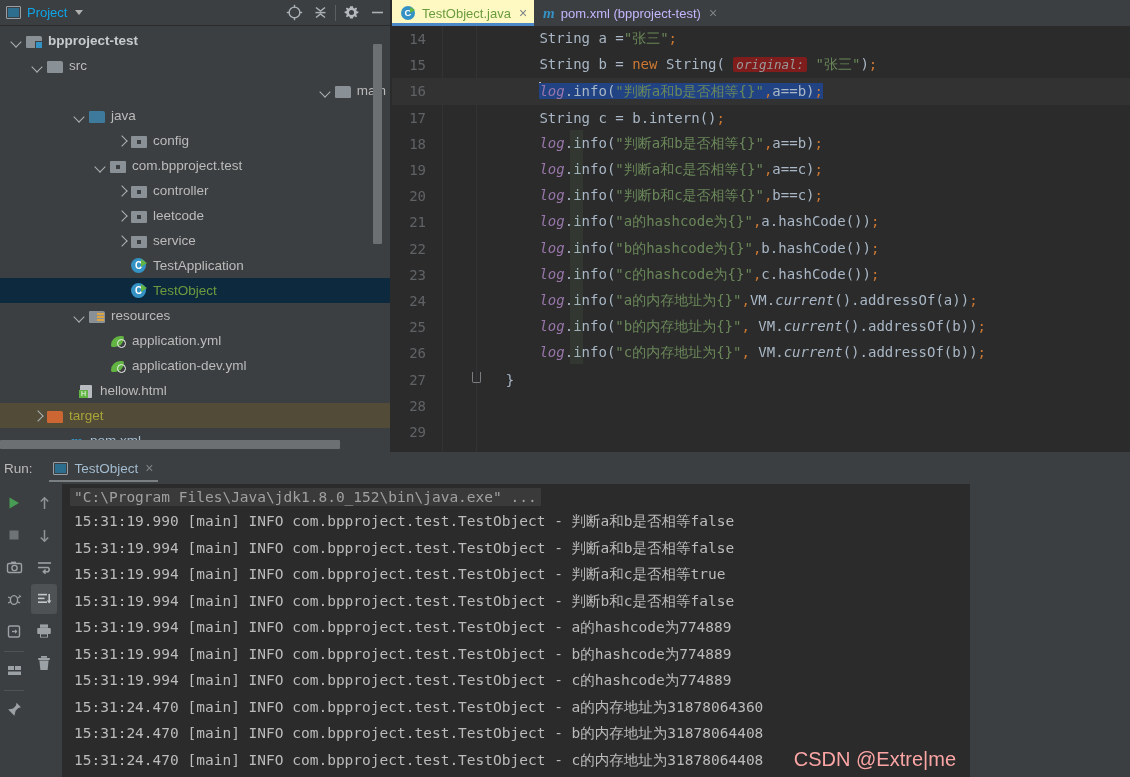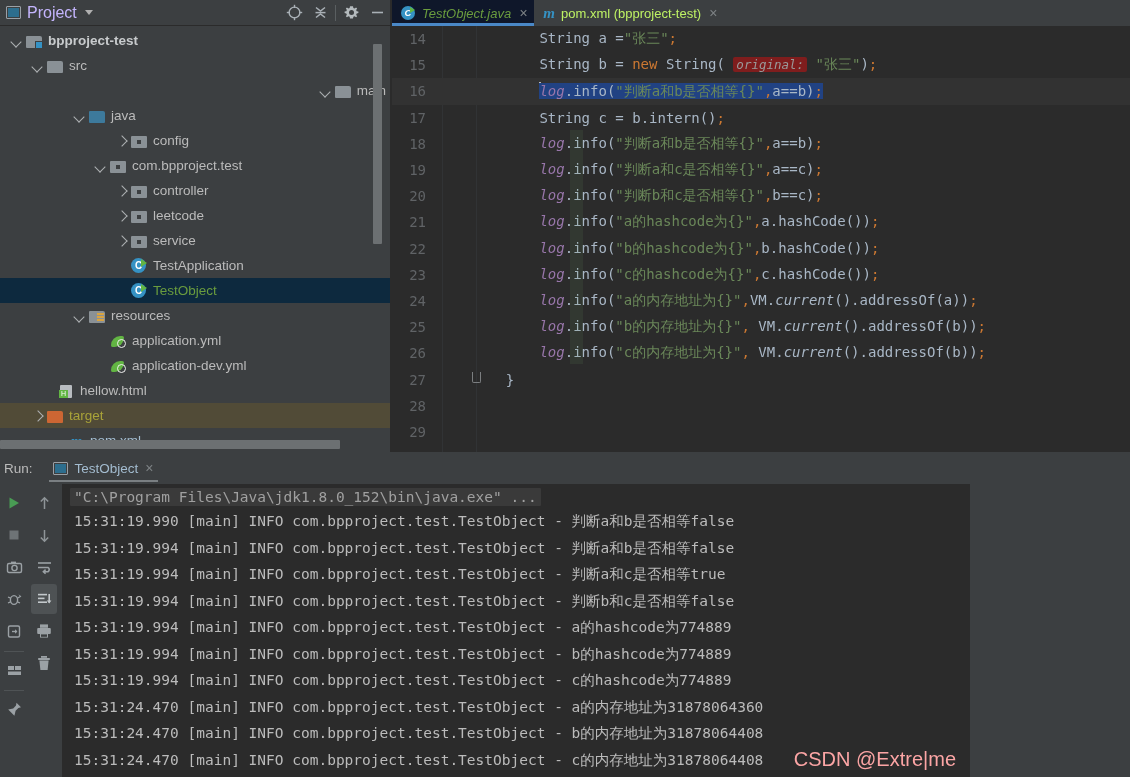--- a/index.html
+++ b/index.html
@@ -25,21 +25,21 @@
     background: #3c3f41;
     display: flex; flex-direction: column;
   }
   .project-header {
     height: 26px; display: flex; align-items: center;
     padding-left: 6px; background: #3c3f41;
     border-bottom: 1px solid #2b2b2b;
     flex: 0 0 26px;
   }
   .proj-title {
-    color: #c4b5fd; font-size: 16px; margin-left: 6px;
+    color: #0ea5e9; font-size: 13px; margin-left: 6px;
   }
   .proj-win-icon {
     width: 15px; height: 13px; border: 1.6px solid #9aa0a6;
     background: #3c3f41; border-radius: 1px;
     position: relative; flex: 0 0 auto;
   }
   .proj-win-icon::after {
     content: ""; position: absolute; left: 1px; top: 1px; right: 1px; bottom: 1px;
     background: #2d6e8e;
   }
@@ -193,27 +193,27 @@
     background:#2b2b2b; display:flex; flex-direction:column;
   }
   .tabs {
     height:26px; display:flex; align-items:stretch; background:#3c3f41;
     flex: 0 0 26px;
   }
   .tab {
     display:flex; align-items:center; padding:0 7px 0 9px; gap:6px;
     font-size:13px; position:relative; cursor:default;
   }
-  .tab.active { background:#0f172a;font-style:italic; }
+  .tab.active { background:#fef9c3; }
   .tab.active::after {
     content:""; position:absolute; left:0; right:0; bottom:0; height:3px;
     background:#4a88c7;
   }
   .tab-label.green { color:#6a9c3e; }
-  .tab-label.blue  { color:#bef264; }
+  .tab-label.blue  { color:#c4b5fd; }
   .tab-x { color:#7e8386; font-size:14px; line-height:1; padding-left:2px; }
   .tab-ico-cls {
     width:15px; height:15px; position:relative; flex:0 0 15px;
   }
   .tab-ico-cls::before {
     content:"C"; position:absolute; left:0; top:0; width:14px; height:14px;
     background:#3592c4; border-radius:50%; color:#fff; font-size:9.5px;
     font-weight:bold; line-height:14px; text-align:center;
   }
   .tab-ico-cls::after {
@@ -448,21 +448,21 @@
           <div class="tree-row" style="padding-left: 94px;">
             <span class="arrow "></span>
             <span class="ficon yml"></span>
             <span class="tree-label ">application.yml</span>
           </div>
           <div class="tree-row" style="padding-left: 94px;">
             <span class="arrow "></span>
             <span class="ficon yml"></span>
             <span class="tree-label ">application-dev.yml</span>
           </div>
-          <div class="tree-row" style="padding-left: 42px; align-items: center;">
+          <div class="tree-row" style="padding-left: 62px; align-items: center;">
             <span class="arrow "></span>
             <span class="ficon html"></span>
             <span class="tree-label ">hellow.html</span>
           </div>
           <div class="tree-row target-row" style="padding-left: 31px;">
             <span class="arrow right"></span>
             <span class="ficon orange"></span>
             <span class="tree-label yellowish">target</span>
           </div>
           <div class="tree-row" style="padding-left: 52px;">

